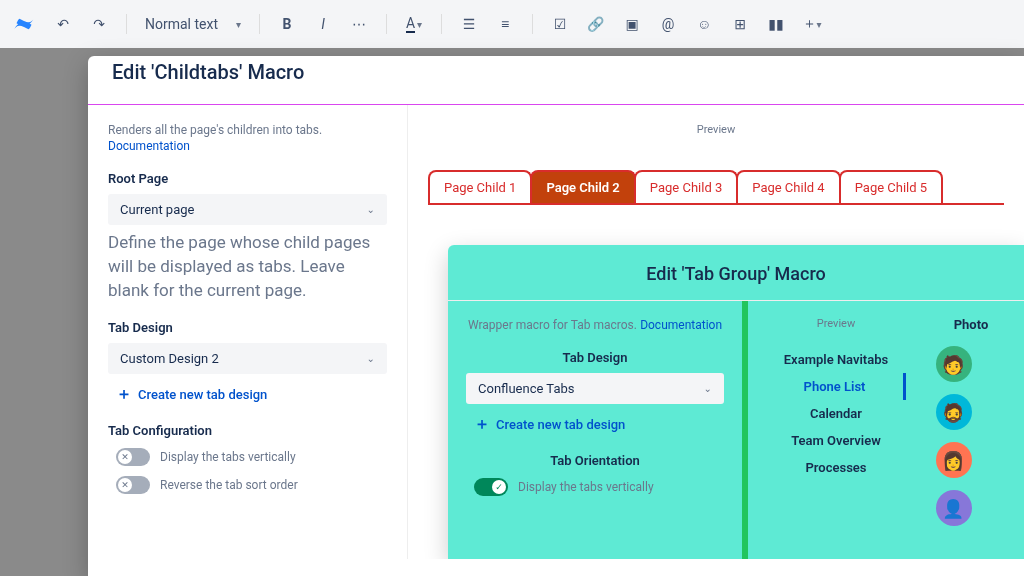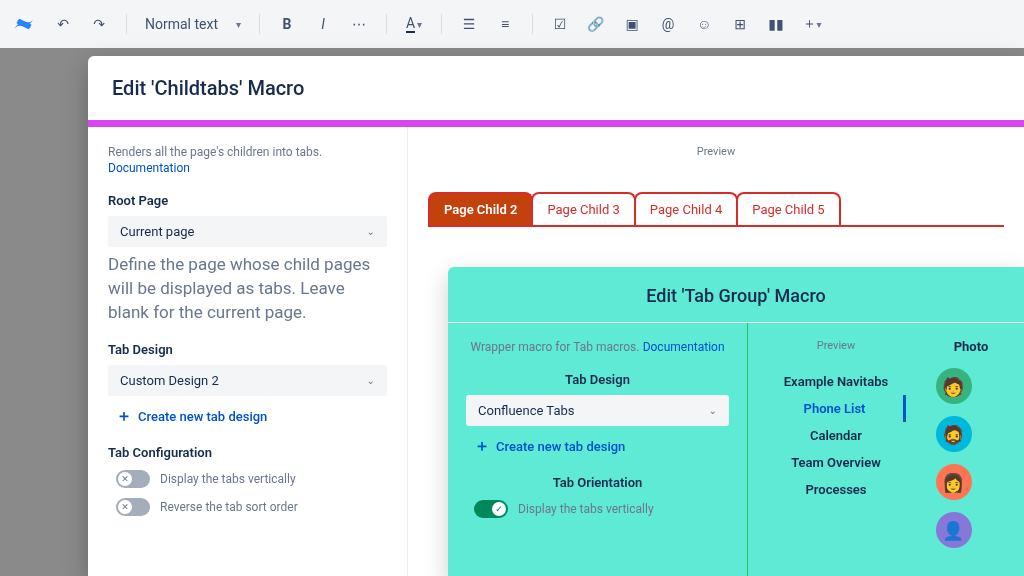--- a/index.html
+++ b/index.html
@@ -33,25 +33,25 @@
     top: 56px;
     left: 88px;
     right: 0;
     bottom: 0;
     background: #fff;
     border-radius: 6px 0 0 0;
     box-shadow: 0 8px 24px rgba(0,0,0,0.25);
     overflow: hidden;
   }
   .modal-header {
-    padding: 20px 24px 20px;
+    padding: 4px 24px 20px;
     font-size: 20px;
     font-weight: 500;
     color: #172b4d;
-    border-bottom: 7px solid #d946ef;
+    border-bottom: 1px solid #d946ef;
   }
   .modal-body {
     display: flex;
     height: calc(100% - 66px);
   }
   .config-panel {
     width: 320px;
     padding: 18px 20px;
     border-right: 1px solid #eee;
     overflow-y: auto;
@@ -143,21 +143,21 @@
     padding: 18px 20px 16px;
     font-size: 18px;
     font-weight: 500;
     color: #172b4d;
     border-bottom: 1px solid #eee;
   }
   .inner-body { display: flex; height: calc(100% - 56px); }
   .inner-config {
     width: 300px;
     padding: 16px 18px;
-    border-right: 1px solid #22c55e;
+    border-right: 6px solid #22c55e;
     font-size: 13px;
   }
   .inner-preview {
     flex: 1;
     padding: 16px 18px;
     font-size: 13px;
     display: flex;
     gap: 30px;
   }
   .vert-tabs { width: 140px; }
@@ -248,20 +248,21 @@
         <div class="toggle off">
             <div class="knob">✕</div>
           </div>
         <span class="toggle-label">Reverse the tab sort order</span>
       </div>
     </div>
 
     <div class="preview-panel">
       <div class="preview-label">Preview</div>
       <div class="tabs-preview">
+        <div class="tab">Page Child 1</div>
         <div class="tab active">Page Child 2</div>
         <div class="tab">Page Child 3</div>
         <div class="tab">Page Child 4</div>
         <div class="tab">Page Child 5</div>
       </div>
 
       <div class="inner-modal">
         <div class="inner-header">Edit 'Tab Group' Macro</div>
         <div class="inner-body">
           <div class="inner-config">

